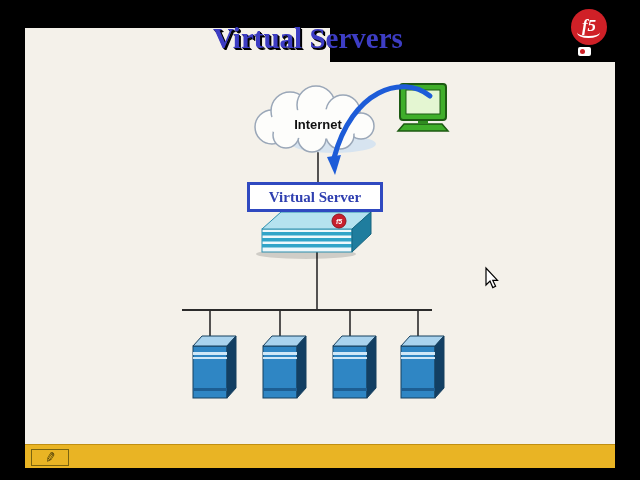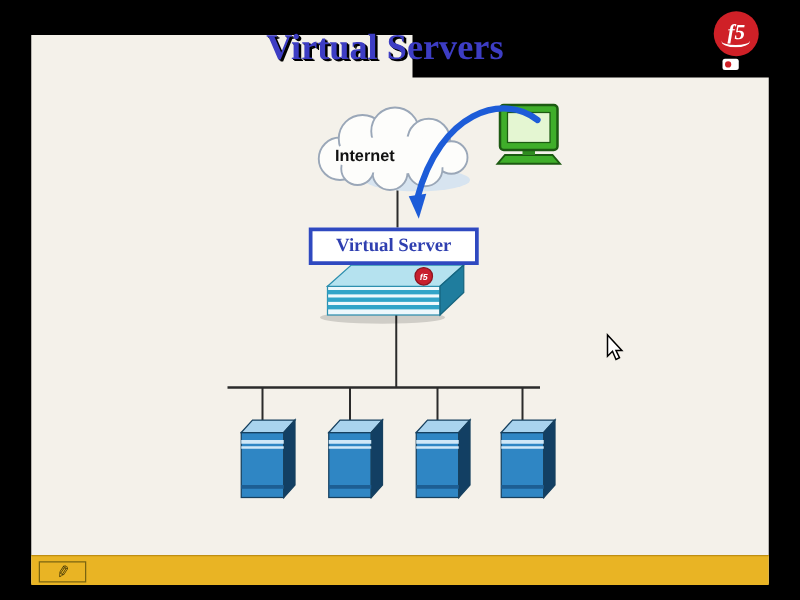--- a/index.html
+++ b/index.html
@@ -15,21 +15,21 @@
        background:#cf2027;z-index:5;display:flex;align-items:center;justify-content:center;}
   .f5-logo span{font-family:"Liberation Serif",serif;font-style:italic;font-weight:bold;
        color:#fff;font-size:17px;line-height:1;margin-top:-4px;}
   .f5-logo::after{content:"";position:absolute;left:6px;bottom:7px;width:23px;height:9px;
        border-bottom:2px solid #fff;border-radius:50%;}
   .logo-flag{position:absolute;left:578px;top:47px;width:13px;height:9px;background:#fff;
        border-radius:2px;z-index:5;}
   .logo-flag::after{content:"";position:absolute;left:2px;top:2px;width:5px;height:5px;
        border-radius:50%;background:#cf2027;}
   svg.overlay{position:absolute;left:0;top:0;width:640px;height:480px;z-index:3;}
-  .internet-label{position:absolute;left:268px;top:117px;width:100px;z-index:4;
+  .internet-label{position:absolute;left:268px;top:117px;width:100px;text-align:center;z-index:4;
        font-weight:bold;font-size:13px;color:#111;}
   .vs-box{position:absolute;left:247px;top:182px;width:130px;height:24px;background:#fff;
        border:3px solid #2f49c0;z-index:4;display:flex;align-items:center;justify-content:center;
        font-weight:bold;font-size:15px;color:#2f3fb0;font-family:Liberation Serif, serif;}
   .bottom-bar{position:absolute;left:25px;top:444px;width:590px;height:23px;background:#e9b424;
        border-top:1px solid #c08f12;z-index:4;}
   .pen-button{position:absolute;left:6px;top:4px;width:36px;height:15px;border:1px solid #7a6410;
        display:flex;align-items:center;justify-content:center;cursor:pointer;}
   .pen-button span{font-size:13px;color:#3f3406;transform:scaleX(-1) rotate(12deg);line-height:1;}
 </style>

